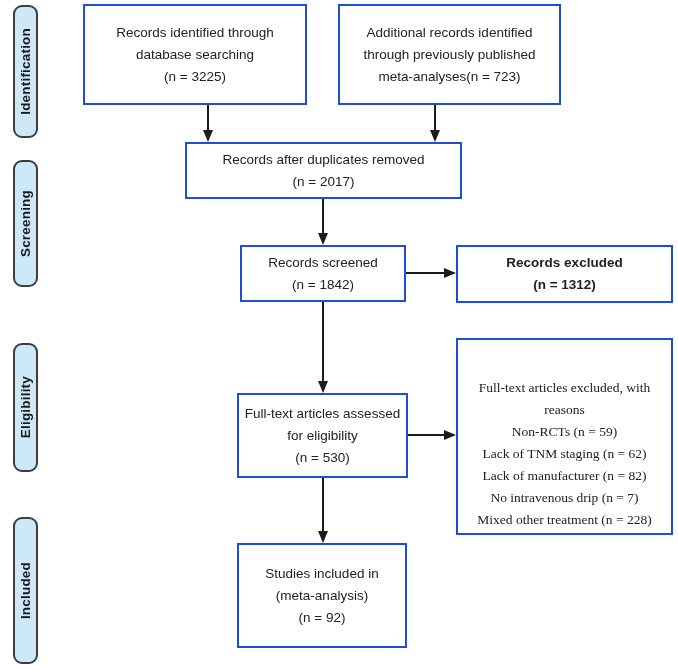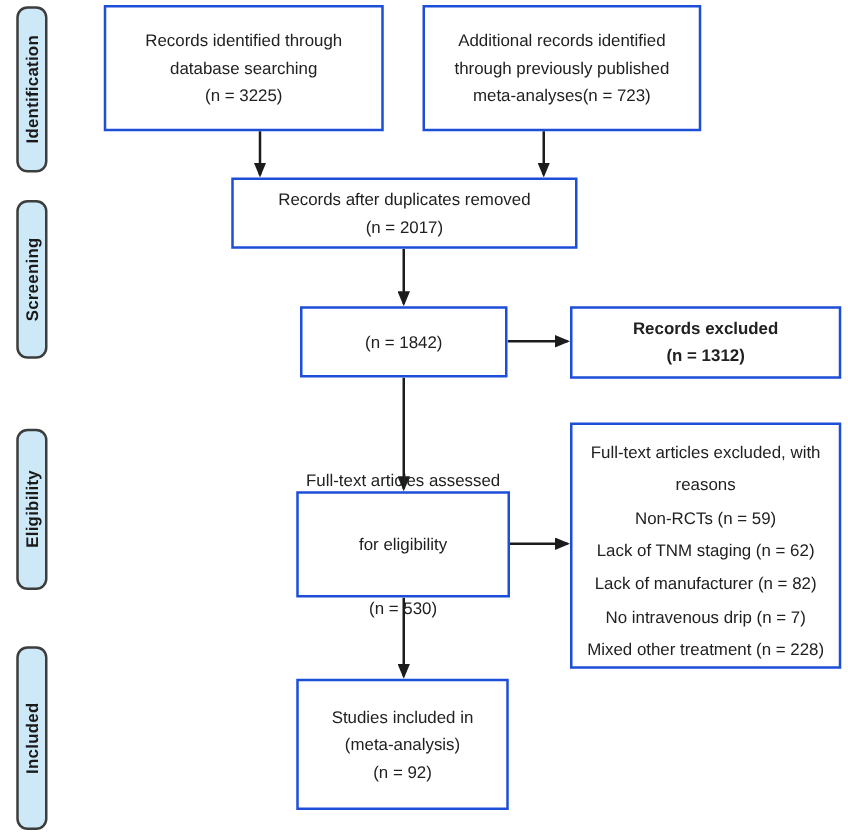--- a/index.html
+++ b/index.html
@@ -66,22 +66,22 @@
     line-height: 22px;
     padding: 2px 4px;
   }
   .ln { width: 100%; }
   #box-db-search        { left: 83px;  top: 4px;   width: 224px; height: 101px; }
   #box-meta-analyses    { left: 338px; top: 4px;   width: 223px; height: 101px; }
   #box-duplicates       { left: 185px; top: 142px; width: 277px; height: 57px;  }
   #box-screened         { left: 240px; top: 245px; width: 166px; height: 57px;  }
   #box-excluded         { left: 456px; top: 245px; width: 217px; height: 58px; font-weight: bold;  }
   #box-reasons          { left: 456px; top: 338px; width: 217px; height: 197px;
-                          justify-content: space-between; padding-top: 11px; }
-  #box-assessed         { left: 237px; top: 393px; width: 171px; height: 85px; gap: 29px;  }
+                          justify-content: flex-end; padding-top: 11px; font-family: Liberation Serif, serif; }
+  #box-assessed         { left: 237px; top: 393px; width: 171px; height: 85px;  }
   #box-included-studies { left: 237px; top: 543px; width: 170px; height: 105px; }
 </style>
 </head>
 <body>
 
 <div id="canvas">
 
   <svg id="arrow-layer" viewBox="0 0 678 670" xmlns="http://www.w3.org/2000/svg">
     <defs>
       <marker id="ah" markerUnits="userSpaceOnUse" markerWidth="12" markerHeight="10" refX="10" refY="5" orient="auto">
@@ -121,20 +121,21 @@
     <div class="ln">through previously published</div>
     <div class="ln">meta-analyses(n = 723)</div>
   </div>
 
   <div class="fbox" id="box-duplicates">
     <div class="ln">Records after duplicates removed</div>
     <div class="ln">(n = 2017)</div>
   </div>
 
   <div class="fbox" id="box-screened">
+    <div class="ln">Records screened</div>
     <div class="ln">(n = 1842)</div>
   </div>
 
   <div class="fbox" id="box-excluded">
     <div class="ln">Records excluded</div>
     <div class="ln">(n = 1312)</div>
   </div>
 
   <div class="fbox" id="box-reasons">
     <div class="ln">Full-text articles excluded, with</div>

